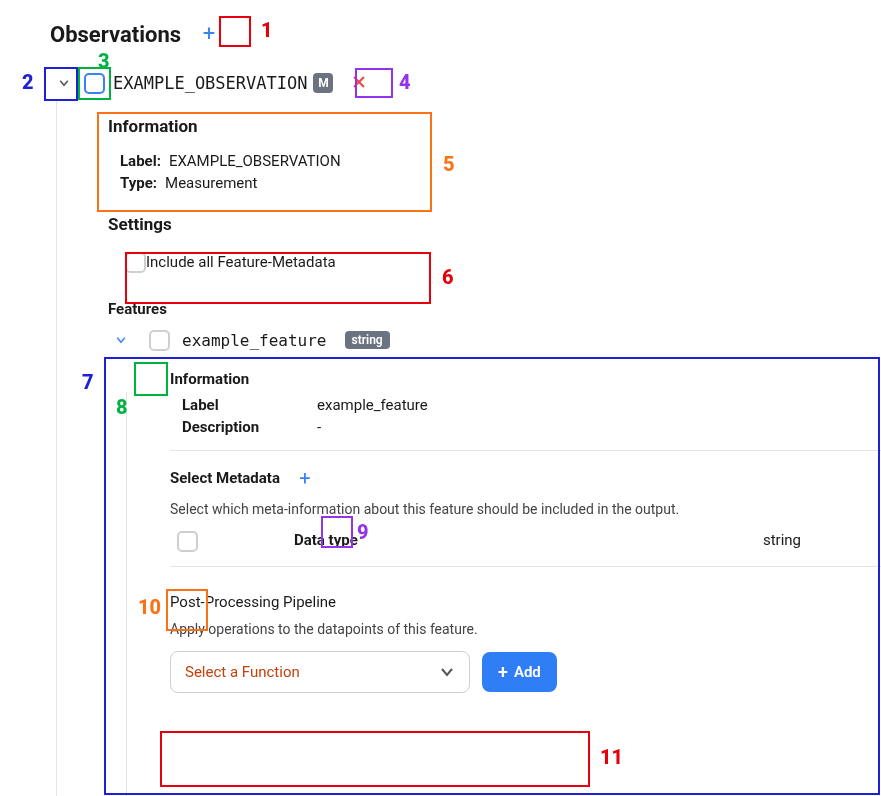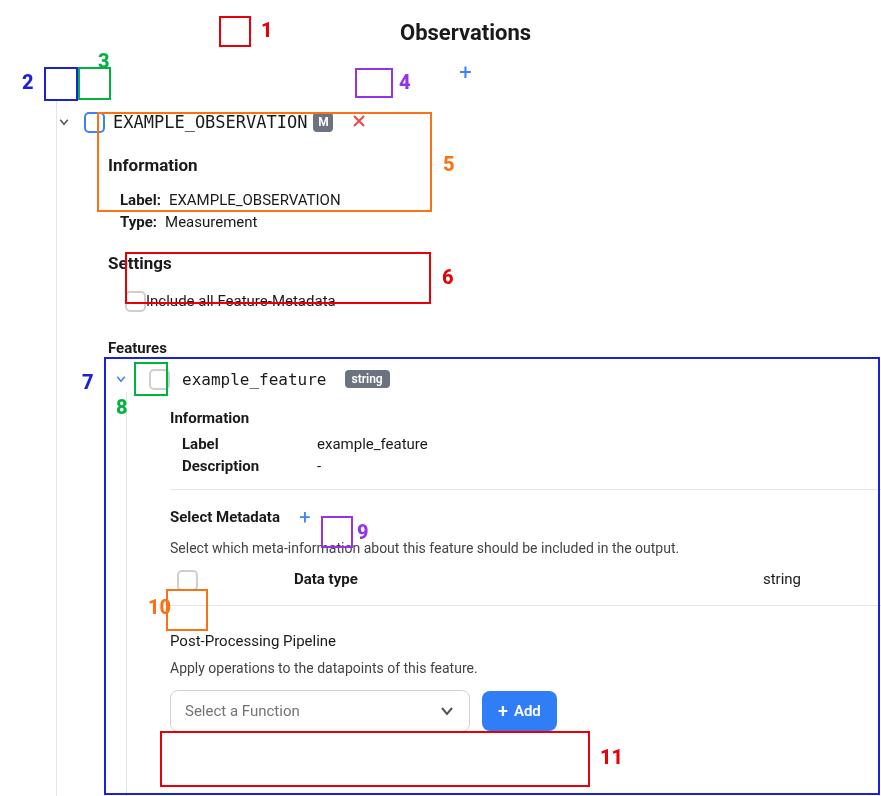--- a/index.html
+++ b/index.html
@@ -14,21 +14,20 @@
       position: relative;
     }
     .page { padding: 20px 0 0 50px; }
 
     
     .observations-header {
       display: flex;
       align-items: center;
       gap: 14px;
       margin-bottom: 18px;
-      flex-direction: column;
     }
     .observations-title {
       font-size: 22px;
       font-weight: 700;
     }
     .square-btn {
       width: 28px;
       height: 28px;
       display: flex;
       align-items: center;
@@ -166,21 +165,21 @@
     .fn-row { display:flex; align-items:center; gap:12px; margin-top:14px; }
     .select {
       border:1px solid #d0d0d0;
       border-radius:8px;
       height:42px;
       width:300px;
       padding: 0 14px;
       display:flex;
       align-items:center;
       justify-content:space-between;
-      color:#737373;
+      color:#c2410c;
       cursor:pointer;
       background:#fff;
     }
     .select svg { width:16px; height:16px; color:#555; }
     .add-btn {
       height:40px;
       background:#2f7ef6;
       color:#fff;
       border-radius:8px;
       padding: 0 16px;
@@ -326,16 +325,16 @@
 <div class="anno-box anno-blue" style="left:104px; top:357px; width:776px; height:438px;"></div>
 <span class="anno-num num-blue" style="left:82px; top:370px;">7</span>
 
 <div class="anno-box anno-green" style="left:134px; top:362px; width:34px; height:34px;"></div>
 <span class="anno-num num-green" style="left:116px; top:395px;">8</span>
 
 <div class="anno-box anno-purple" style="left:321px; top:516px; width:32px; height:32px;"></div>
 <span class="anno-num num-purple" style="left:357px; top:520px;">9</span>
 
 <div class="anno-box anno-orange" style="left:166px; top:589px; width:42px; height:42px;"></div>
-<span class="anno-num num-orange" style="left:148px; top:595px;">10</span>
+<span class="anno-num num-orange" style="left:138px; top:595px;">10</span>
 
 <div class="anno-box anno-red" style="left:160px; top:731px; width:430px; height:56px;"></div>
 <span class="anno-num num-red" style="left:600px; top:745px;">11</span>
 
 </body></html>

